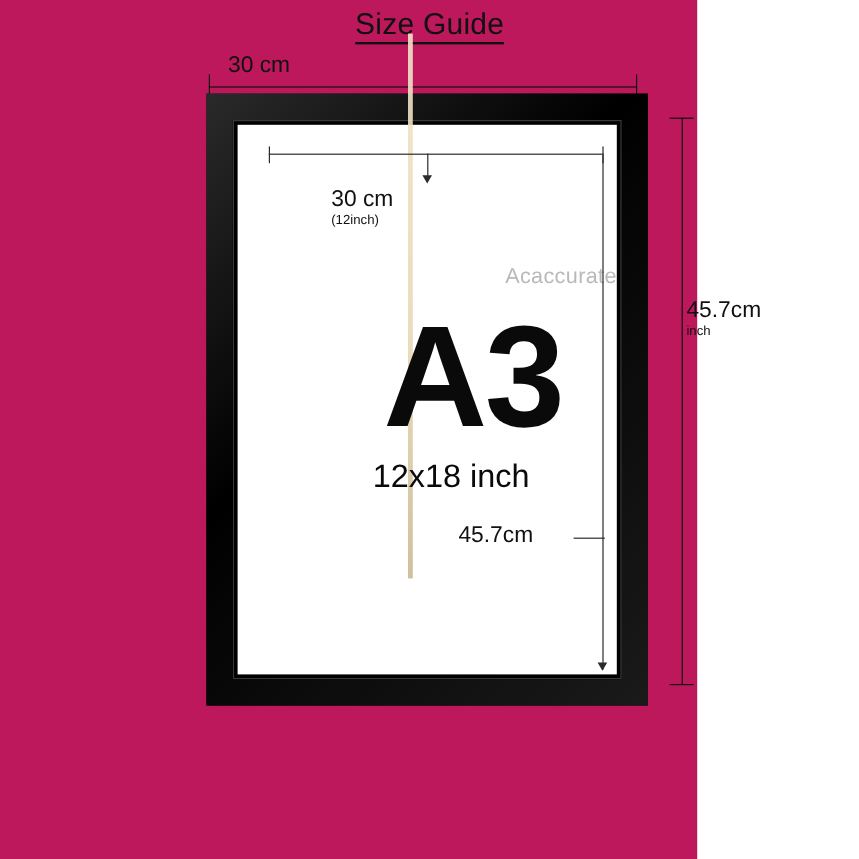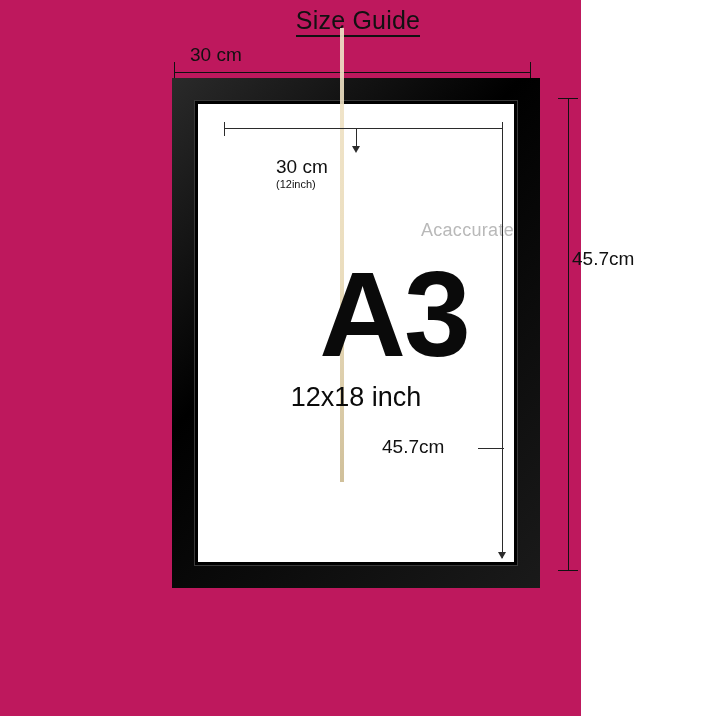--- a/index.html
+++ b/index.html
@@ -117,20 +117,21 @@
   }
   .size-text {
     position: absolute;
     top: 278px;
     left: 0;
     width: 316px;
     text-align: center;
     font-size: 27px;
     font-weight: 400;
     color: #0a0a0a;
+    padding-left: 20px;
   }
 
   
   .dim-label {
     position: absolute;
     font-size: 19px;
     color: #111;
     white-space: nowrap;
     text-align: left;
   }
@@ -224,20 +225,21 @@
     <span>30 cm</span>
     <span class="sub small-sub">(12inch)</span>
   </div>
 
   <div class="line-v" style="left:568px; top:98px; height:472px;"></div>
   <div class="tick-h" style="left:558px; top:98px; width:20px;"></div>
   <div class="tick-h" style="left:558px; top:570px; width:20px;"></div>
 
   <div class="dim-label" style="left:572px; top:248px; width:140px; text-align:left;">
     <span>45.7cm</span>
+    <span class="sub">inch</span>
   </div>
 
   <div class="thin-line-v" style="left:502px; top:128px; height:430px;"></div>
   <div class="arrow arrow-down" style="left:498px; top:552px;"></div>
   <div class="thin-line-h" style="left:478px; top:448px; width:26px;"></div>
 
   <div class="dim-label" style="left:382px; top:436px; width:120px;">
     <span>45.7cm</span>
   </div>
 

